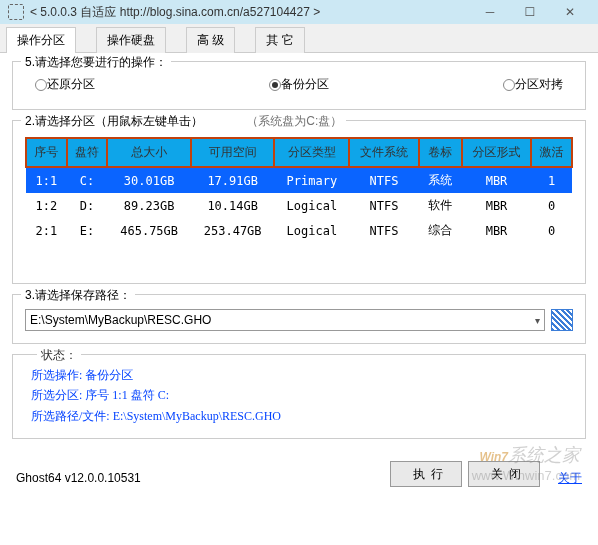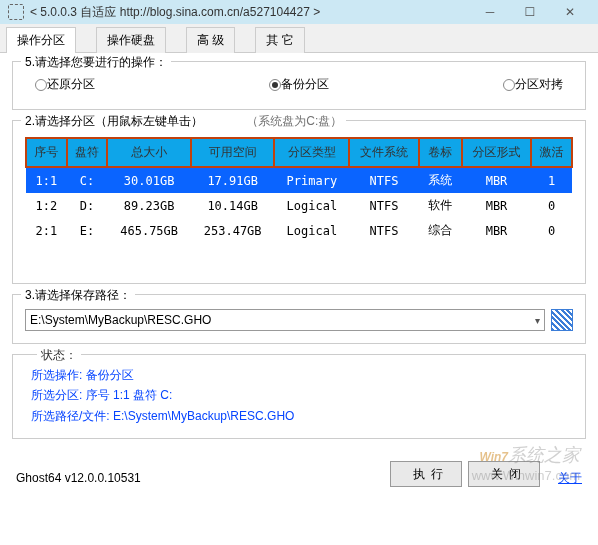--- a/index.html
+++ b/index.html
@@ -19,21 +19,21 @@
 .radio .dot{width:12px;height:12px;border:1px solid #888;border-radius:50%;display:flex;align-items:center;justify-content:center}
 .radio.sel .dot::after{content:"";width:6px;height:6px;background:#333;border-radius:50%}
 .sysnote{color:#737373;margin-left:40px}
 .tbl{width:100%;border-collapse:collapse;margin-top:6px}
 .tbl th{background:#0ea5e9;border:2px solid #c2410c;padding:5px 4px;color:#333;font-weight:normal}
 .tbl td{border:0;padding:4px 6px;text-align:center;font-family:"SimSun",monospace}
 .tbl tr.sel td{background:#0a64ff;color:#fff}
 .pathrow{display:flex;align-items:center;gap:6px;margin-top:4px}
 .pathrow select,.pathrow .combo{flex:1;height:22px;border:1px solid #999;font-family:"SimSun",monospace;padding:0 4px;background:#fff;display:flex;align-items:center;justify-content:space-between}
 .browse{width:22px;height:22px;border:1px solid #3b7dd8;background:repeating-linear-gradient(45deg,#3b7dd8 0 2px,#fff 2px 4px)}
-.status p{color:#0645ff;font-family:Liberation Sans, sans-serif;line-height:1.7;margin-left:6px}
+.status p{color:#0645ff;font-family:Liberation Serif, serif;line-height:1.7;margin-left:6px}
 .status .hd{color:#333;margin-left:16px}
 .footer{display:flex;align-items:flex-end;padding:4px 16px 8px 16px}
 .verblk{font-family:"SimSun",monospace;line-height:1.4;flex:1}
 .btn{min-width:72px;height:26px;border:1px solid #999;background:#e9e9e9;display:inline-flex;align-items:center;justify-content:center;margin-left:6px;font-family:"SimSun",sans-serif;letter-spacing:6px;padding-left:10px}
 .about{color:#0645ff;margin-left:18px;text-decoration:underline}
 .wm{position:absolute;right:18px;bottom:28px;font-size:18px;font-style:italic;color:rgba(120,120,120,.35);pointer-events:none}
 .wm b{color:rgba(200,120,0,.45)}
 .wm2{position:absolute;right:18px;bottom:12px;font-size:13px;color:rgba(120,120,120,.35)}
 .chev{font-size:10px;color:#555}
 </style>

